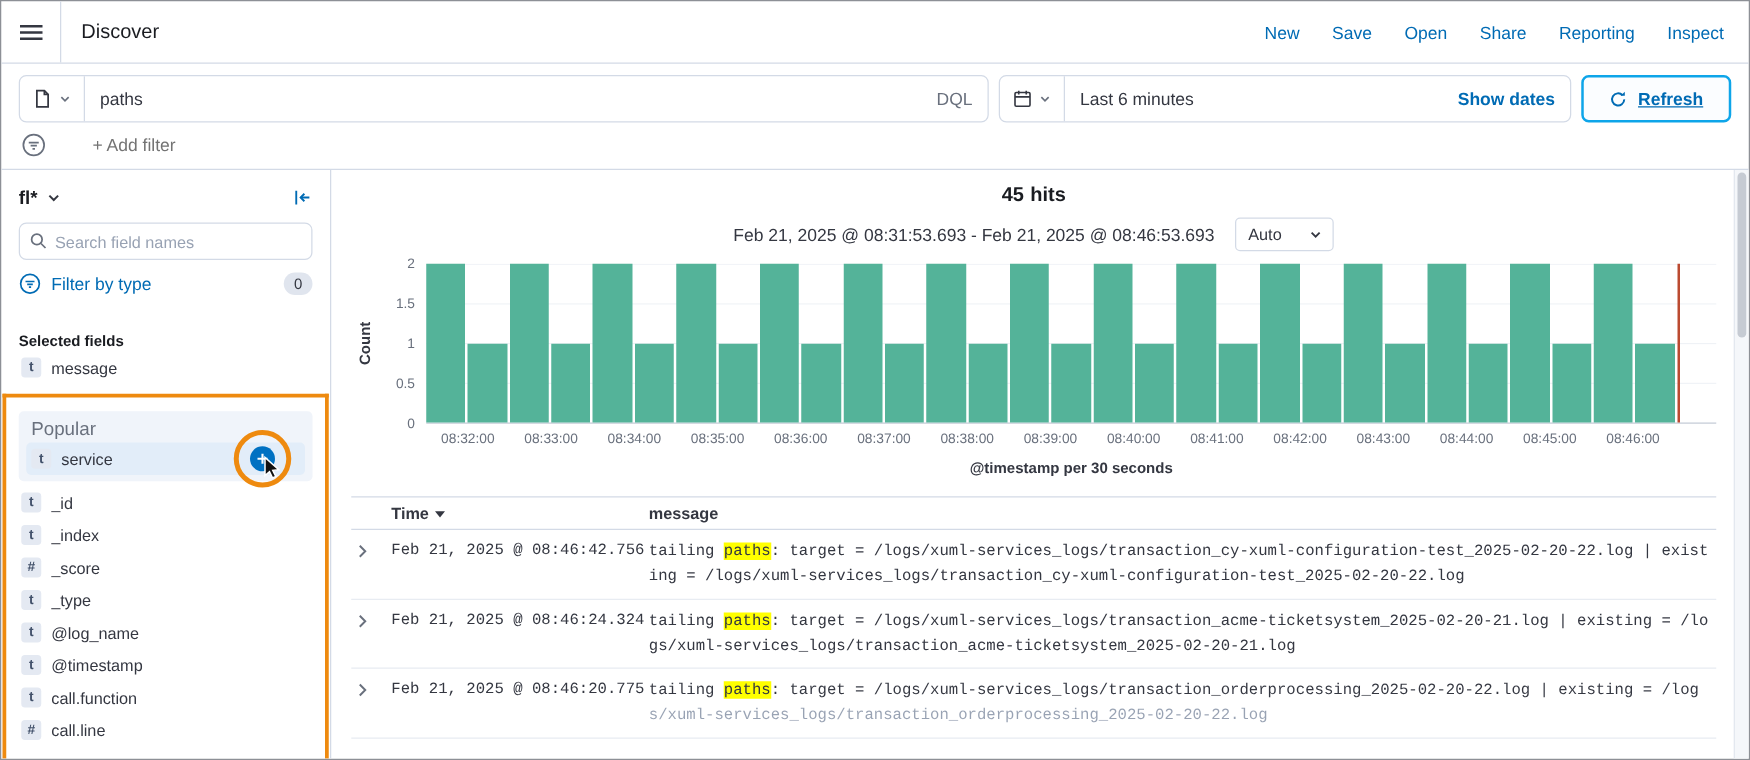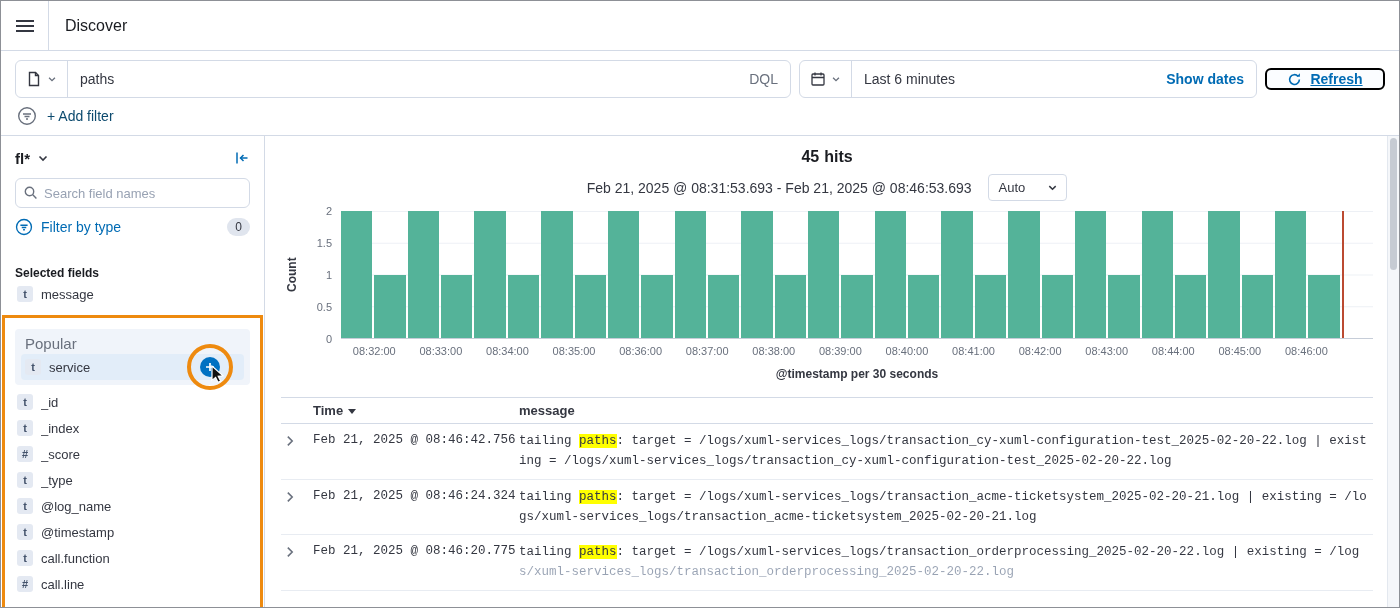--- a/index.html
+++ b/index.html
@@ -24,26 +24,26 @@
   .querybar { display:flex; gap:8px; padding:9px 14px 7px; align-items:center; }
   .qgroup { display:flex; align-items:stretch; border:1px solid #D3DAE6; border-radius:6px; background:#fff; height:38px; }
   .addon { display:flex; align-items:center; gap:5px; padding:0 10px; border-right:1px solid #D3DAE6; }
   .query-group { flex:1; }
   .query-text { flex:1; display:flex; align-items:center; padding:0 12px; font-size:14px; color:#343741; }
   .dql-btn { padding:0 12px; color:#69707D; font-size:14px; display:flex; align-items:center; }
   .date-group { width:458px; }
   .date-display { flex:1; display:flex; align-items:center; justify-content:space-between; padding:0 12px; }
   .time-text { font-size:14px; }
   .show-dates { color:#006BB4; font-size:14px; font-weight:600; }
-  .refresh-btn { width:120px; height:22px; border:2px solid #000000; border-radius:6px; background:#fbfdff; color:#006BB4; display:flex; align-items:center; justify-content:center; gap:8px; font-size:14px; font-weight:700; }
+  .refresh-btn { width:120px; height:38px; border:2px solid #0ea5e9; border-radius:6px; background:#fbfdff; color:#006BB4; display:flex; align-items:center; justify-content:center; gap:8px; font-size:14px; font-weight:700; }
   .refresh-btn .lbl { text-decoration:underline; }
 
   
   .filterbar { display:flex; align-items:center; gap:10px; padding:1px 14px 9px 16px; }
-  .add-filter { color:#0c4a6e; font-size:14px; }
+  .add-filter { color:#737373; font-size:14px;margin-left:27px; }
 
   
   .content { flex:1; display:flex; border-top:1px solid #D3DAE6; overflow:hidden; }
 
   
   .sidebar { width:264px; min-width:264px; border-right:1px solid #D3DAE6; padding:10px 14px 0; overflow:hidden; }
   .sb-top { display:flex; align-items:center; justify-content:space-between; height:24px; }
   .index-pattern { display:flex; align-items:center; gap:7px; font-size:15px; font-weight:700; color:#1a1c21; }
   .sb-search { margin-top:8px; position:relative; }
   .sb-search input { width:100%; height:30px; border:1px solid #D3DAE6; border-radius:6px; background:#fff; padding:0 8px 0 28px; font-size:13px; color:#343741; font-family:inherit; }
@@ -109,20 +109,28 @@
 </head>
 <body>
 
 <div class="app">
 
   <header class="topbar">
     <button class="menu-btn">
       <span class="hamburger"></span>
     </button>
     <div class="app-title">Discover</div>
+    <nav class="top-nav">
+      <a>New</a>
+      <a>Save</a>
+      <a>Open</a>
+      <a>Share</a>
+      <a>Reporting</a>
+      <a>Inspect</a>
+    </nav>
   </header>
 
   <div class="querybar">
     <div class="qgroup query-group">
       <button class="addon">
         <svg width="16" height="16" viewBox="0 0 16 16" fill="none" stroke="#343741" stroke-width="1.4">
             <path d="M3.5 1.5h6l3 3v10h-9z"></path>
             <path d="M9.5 1.5v3h3"></path>
           </svg>
         <svg width="10" height="10" viewBox="0 0 12 12" fill="none" stroke="#69707D" stroke-width="1.6">

